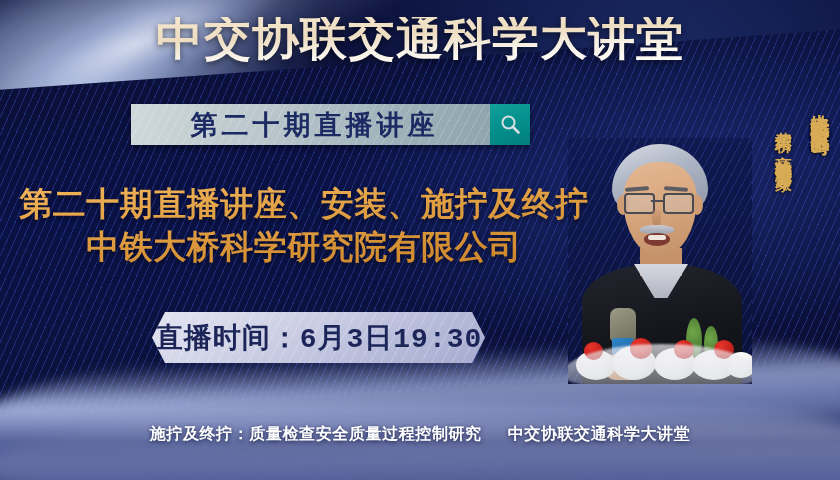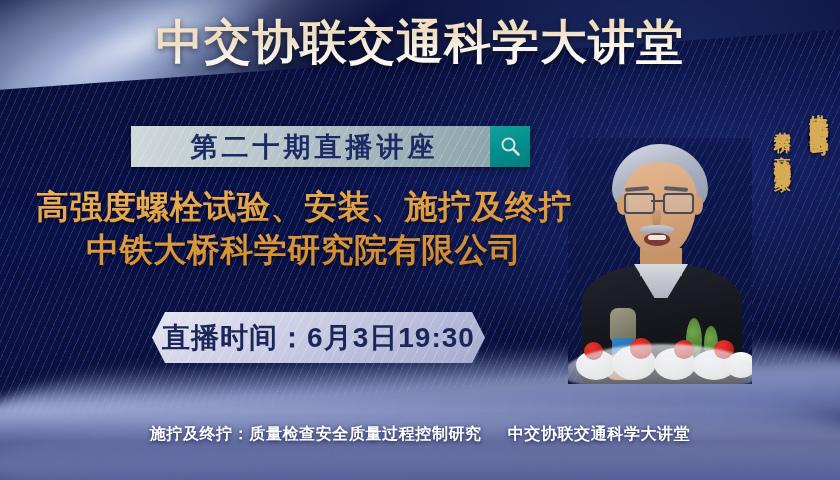--- a/index.html
+++ b/index.html
@@ -5,21 +5,21 @@
   html, body {
     margin: 0;
     padding: 0;
     background: #0a0e27;
   }
   #poster {
     position: relative;
     width: 840px;
     height: 480px;
     overflow: hidden;
-    font-family: Liberation Sans, sans-serif;
+    font-family: Liberation Mono, monospace;
     background: #060a22;
   }
 
   
   .bg-base {
     position: absolute; inset: 0;
     background:
       radial-gradient(ellipse 620px 420px at 78% 12%, #1b2a63 0%, #0d1440 45%, #070b28 75%),
       linear-gradient(160deg, #16225a 0%, #0b1138 40%, #05081f 100%);
   }
@@ -188,21 +188,21 @@
     background-clip: text;
     color: transparent;
     -webkit-text-fill-color: transparent;
     text-shadow: none;
     filter: drop-shadow(0 2px 3px rgba(0,0,0,0.55));
   }
 
   
   .searchbar {
     position: absolute;
-    left: 131px; top: 126px;
+    left: 131px; top: 104px;
     width: 399px; height: 41px;
     display: flex;
     align-items: stretch;
     box-shadow: 0 2px 6px rgba(0,0,0,0.45);
   }
   .searchbar .field {
     flex: 1;
     position: relative;
     display: flex;
     align-items: center;
@@ -357,21 +357,21 @@
       <span>
         <svg width="24" height="24" viewBox="0 0 24 24" fill="none">
           <circle cx="10.5" cy="9.5" r="6" stroke="#d9dde4" stroke-width="2"></circle>
           <line x1="15" y1="14" x2="20.5" y2="19.5" stroke="#d9dde4" stroke-width="2.6" stroke-linecap="round"></line>
         </svg>
       </span>
     </div>
   </div>
 
   <div class="topic">
-    <span class="l1">高强度螺栓试验、安装、施拧及终拧</span>
+    <span class="l1">第二十期直播讲座、安装、施拧及终拧</span>
     <span class="l2">中铁大桥科学研究院有限公司</span>
   </div>
 
   <div class="timepill">
     <span>直播时间：6月3日19:30</span>
   </div>
 
   <div class="vtext vtext-org">中铁大桥科学研究院有限公司</div>
   <div class="vtext vtext-person">黄绍桥　高栓试验研究首席专家</div>
 

